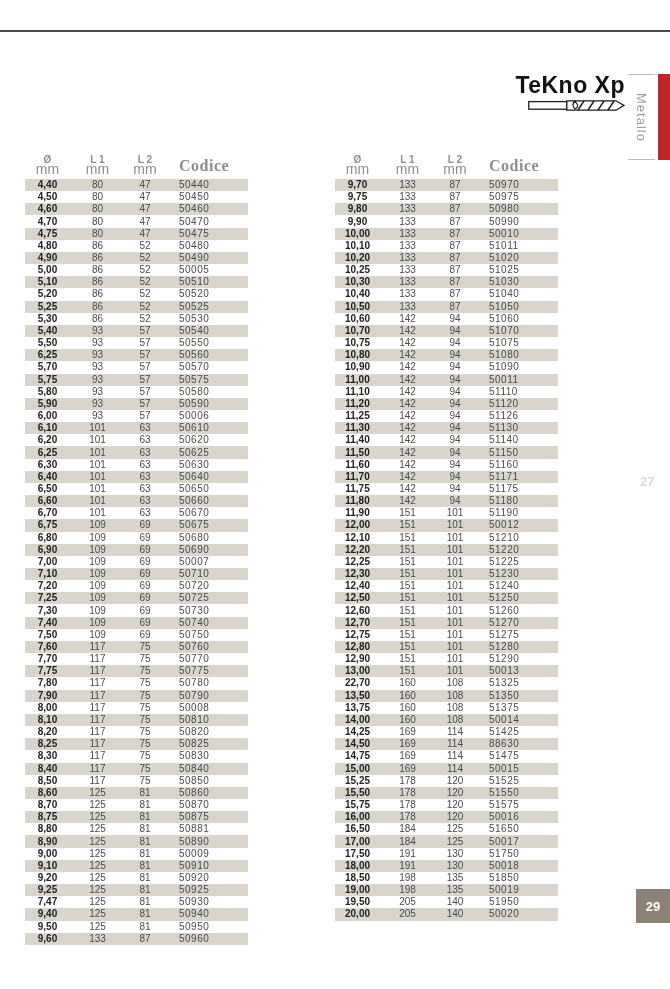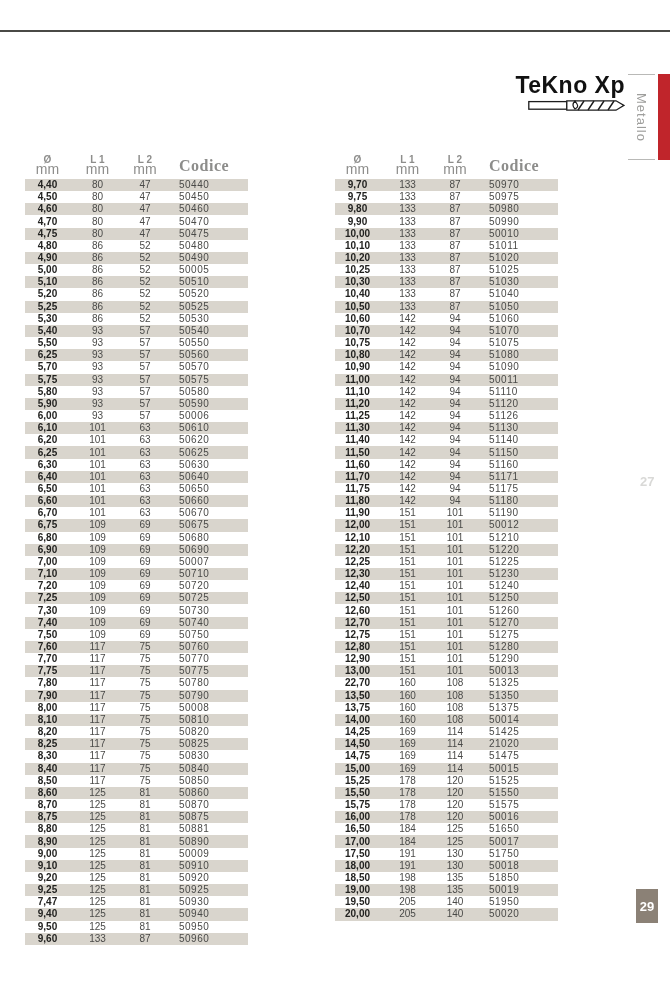--- a/index.html
+++ b/index.html
@@ -27,21 +27,21 @@
     border-top:1px solid #b9b9b7; border-bottom:1px solid #b9b9b7;
     display:flex; align-items:center; justify-content:center; }
   .metallo-text {
     writing-mode:vertical-rl; font-size:13px; color:#9e9e9c; letter-spacing:1px;
   }
   .red-bar { position:absolute; top:74px; left:658px; width:12px; height:86px; background:#c0252b; }
   .watermark-27 {
     position:absolute; top:466px; left:640px; font-size:13px; font-weight:bold; color:#d9d9d7;margin-top:8px;
   }
   .page-badge {
-    position:absolute; top:889px; left:636px; width:22px; height:34px; background:#8b8176;
+    position:absolute; top:889px; left:636px; width:34px; height:34px; background:#8b8176;
     color:#fff; font-size:13px; font-weight:bold;
     display:flex; align-items:center; justify-content:center;
   }
   
   .catalog-table { position:absolute; top:152px; width:223px; }
   .catalog-table.left  { left:25px; }
   .catalog-table.right { left:335px; }
   .thead {
     display:grid; grid-template-columns:45px 55px 40px 83px; height:27px;
   }
@@ -778,21 +778,21 @@
         <div class="trow">
           <div class="tcell c0">14,25</div>
           <div class="tcell c1">169</div>
           <div class="tcell c2">114</div>
           <div class="tcell c3">51425</div>
         </div>
         <div class="trow">
           <div class="tcell c0">14,50</div>
           <div class="tcell c1">169</div>
           <div class="tcell c2">114</div>
-          <div class="tcell c3">21020</div>
+          <div class="tcell c3">88630</div>
         </div>
         <div class="trow">
           <div class="tcell c0">14,75</div>
           <div class="tcell c1">169</div>
           <div class="tcell c2">114</div>
           <div class="tcell c3">51475</div>
         </div>
         <div class="trow">
           <div class="tcell c0">15,00</div>
           <div class="tcell c1">169</div>

